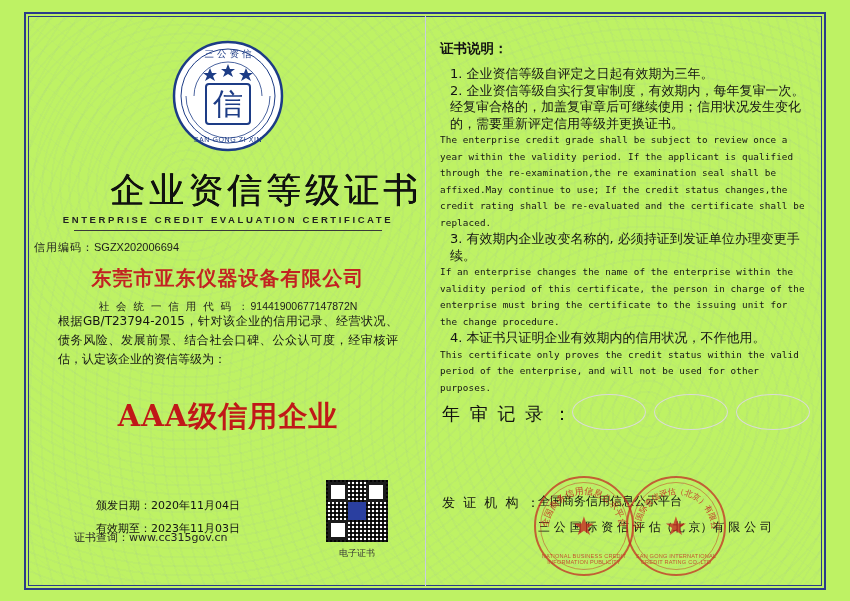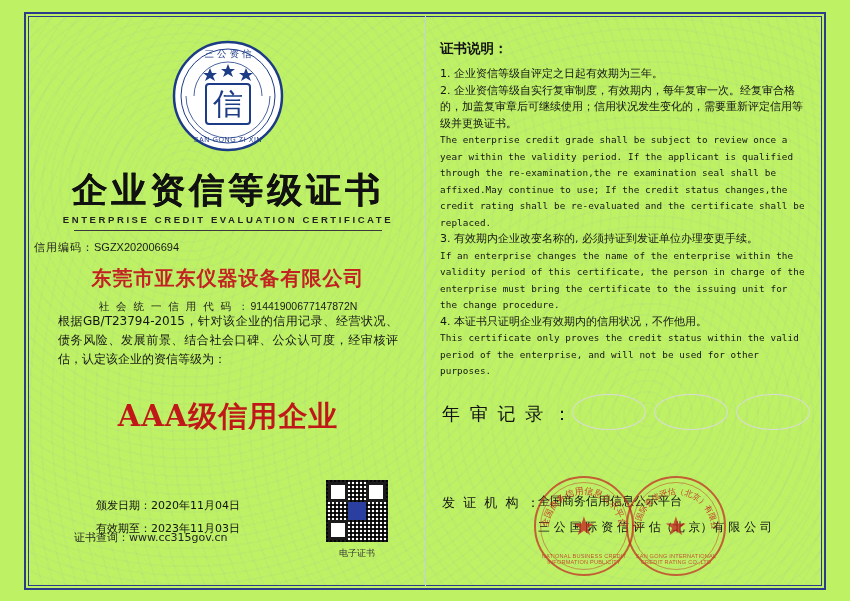--- a/index.html
+++ b/index.html
@@ -61,24 +61,24 @@
     position: absolute;
     left: 138px; top: 18px;
     width: 112px; height: 112px;
   }
   .emblem {
     width: 112px; height: 112px;
   }
   .title-cn {
     position: absolute;
     top: 145px; left: 0; width: 388px;
-    text-align: center;
+    text-align: right;
     font-family: "DejaVu Sans", "Liberation Sans", sans-serif;
     font-size: 35px;
-    font-weight: bold;
+    font-weight: normal;
     letter-spacing: 4px;
     color: #111111;
     text-shadow: 0.6px 0 0 #000;
   }
   .title-en {
     position: absolute;
     top: 192px; left: 0; width: 388px;
     text-align: center;
     font-size: 9.5px;
     letter-spacing: 2.6px;
@@ -203,21 +203,21 @@
     color: #111111;
     font-family: "DejaVu Sans", "Liberation Sans", sans-serif;
     margin-bottom: 8px;
   }
   .notes {
     font-size: 9.6px;
     line-height: 16.5px;
     color: #141414;
     font-family: "DejaVu Sans", "Liberation Sans", sans-serif;
   }
-  .note-cn { font-size: 11px; }
+  .note-cn { font-size: 13px; margin-left: 10px; }
   .note-en { font-size: 9.3px; font-family: "DejaVu Sans Mono", "Liberation Mono", monospace; letter-spacing: 0.1px; }
 
   .annual-row {
     position: absolute;
     top: 352px; left: 0;
     width: 368px;
     height: 40px;
   }
   .annual-label {
     position: absolute;

